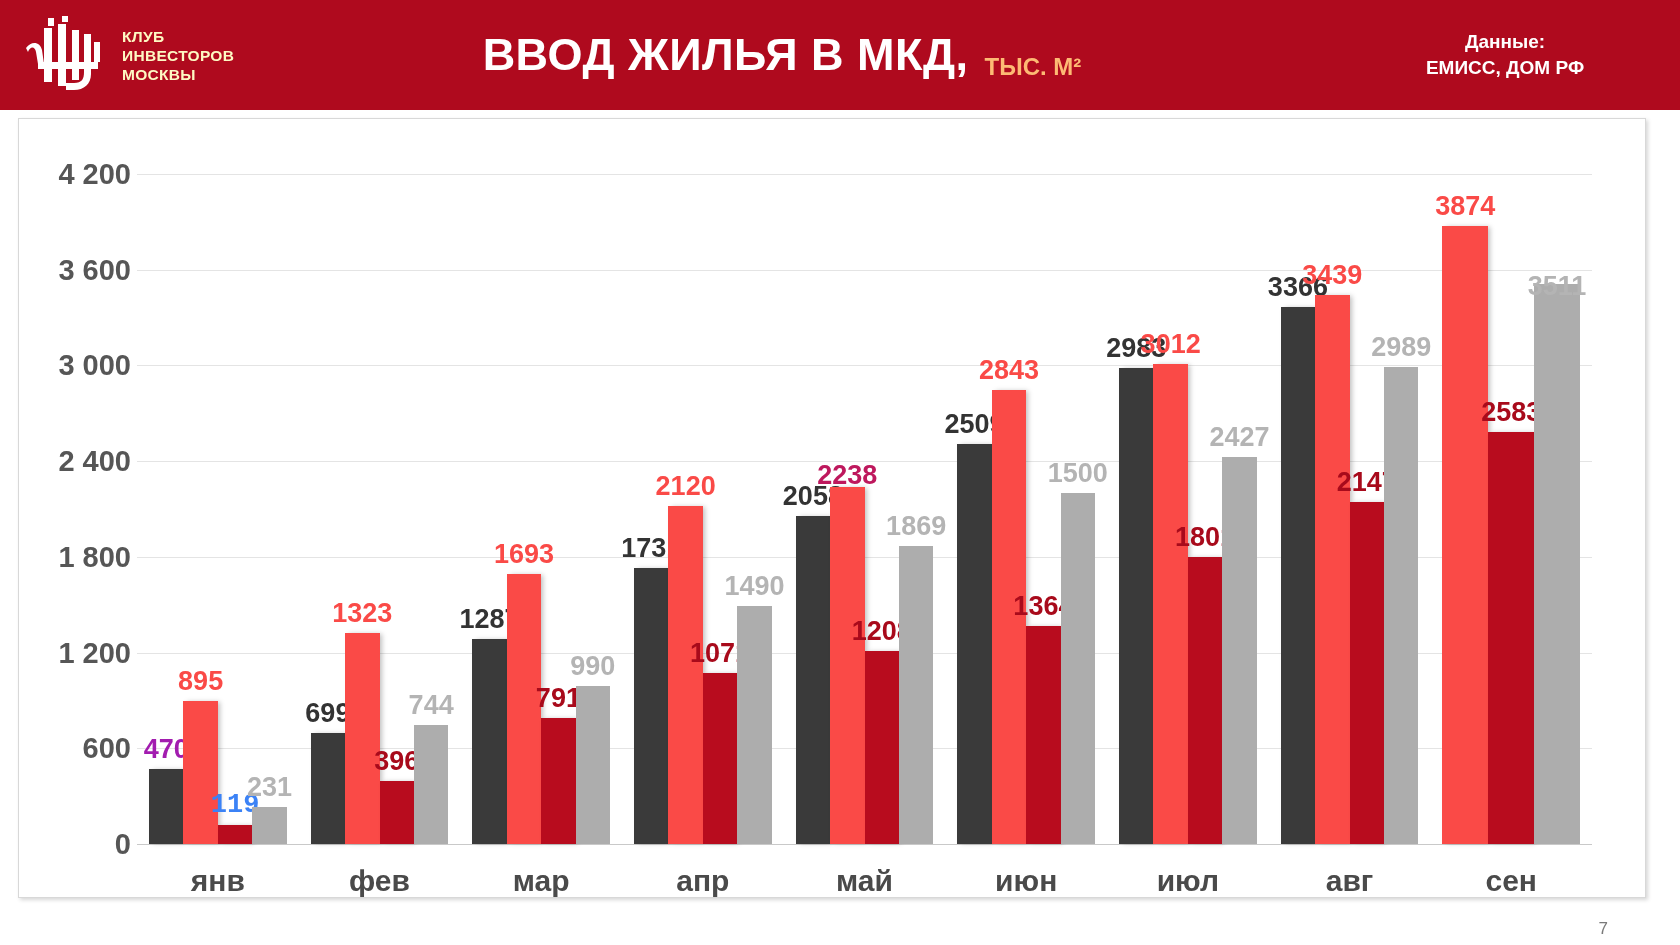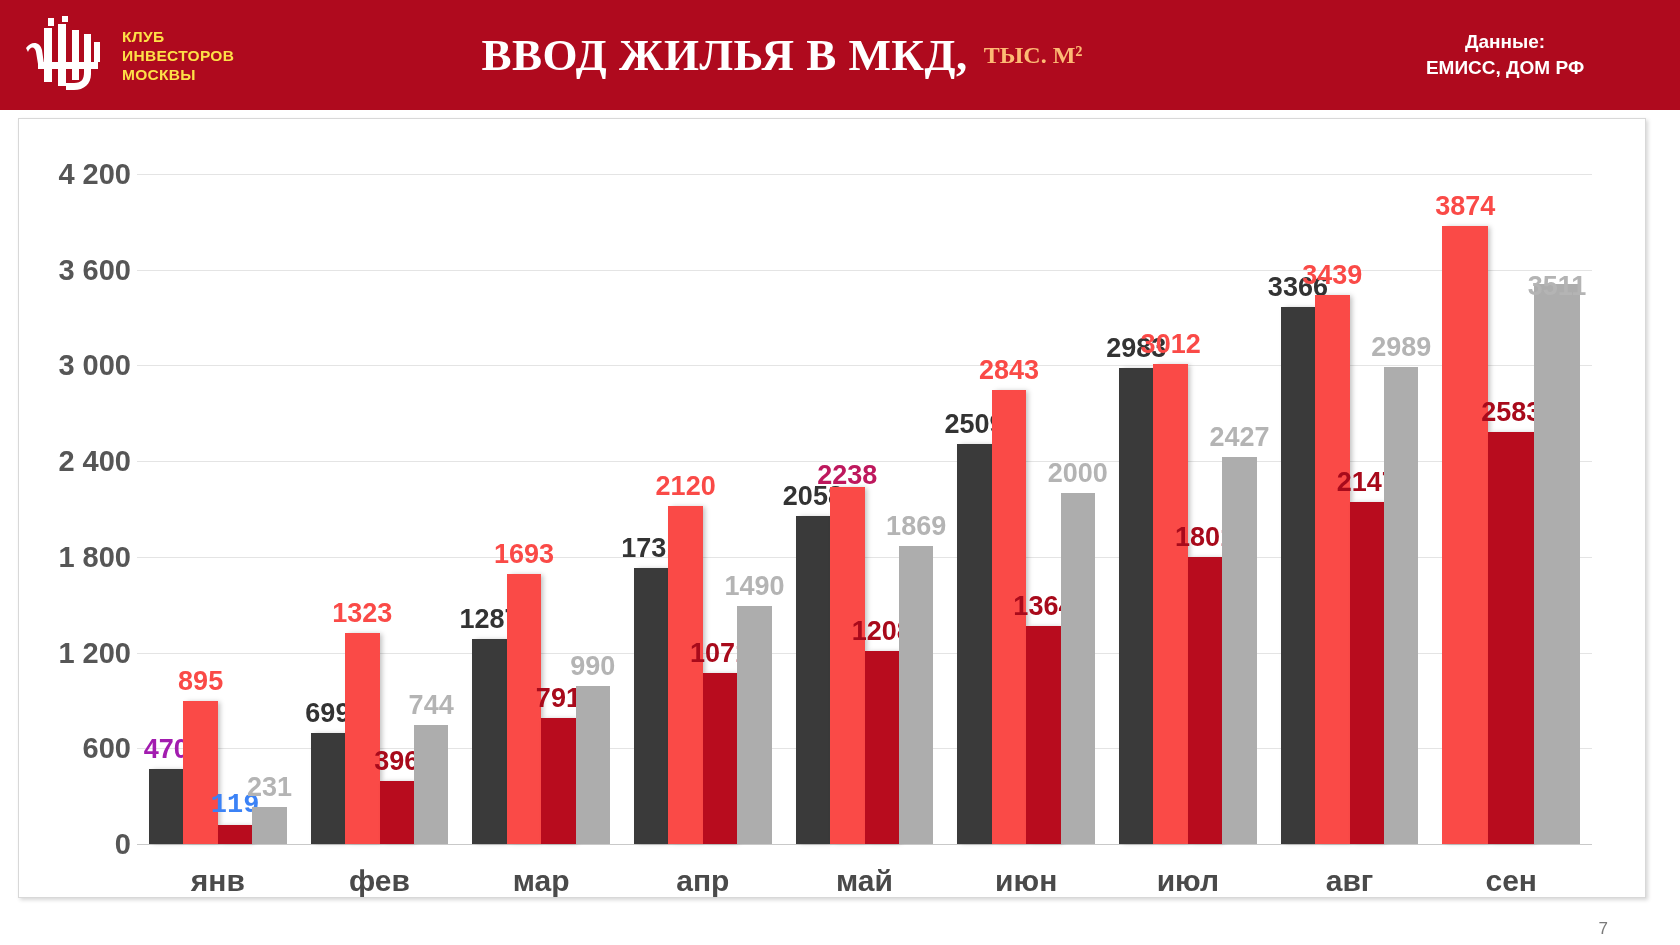--- a/index.html
+++ b/index.html
@@ -41,34 +41,33 @@
   #logo-mark {
     width: 98px;
     height: 86px;
     flex: none;
     position: relative;
   }
   #logo-mark svg { display: block; }
 
   #logo-text {
     margin-left: 10px;
-    color: #fde047;
+    color: #fef9c3;
     font-weight: bold;
     font-size: 15.5px;
     line-height: 19px;
     letter-spacing: .3px;
   }
 
   #title-wrap {
     flex: 1;
     display: flex;
-    align-items: center;
+    align-items: flex-end;
     justify-content: center;
     margin-left: -60px;
-    font-family: Liberation Serif, serif;
   }
   #chart-title {
     color: #ffffff;
     font-size: 45px;
     font-weight: bold;
     letter-spacing: .5px;
     white-space: nowrap;
   }
   #chart-units {
     color: #fdba74;
@@ -413,21 +412,21 @@
               <div class="bar-slot">
                 <div class="bar s2023" style="height: 453.526px; background: rgb(250, 74, 71);"></div>
                 <div class="bar-label s2023" style="color: rgb(250, 74, 71); bottom: 459.526px;">2843</div>
               </div>
               <div class="bar-slot">
                 <div class="bar s2024" style="height: 217.59px; background: rgb(184, 12, 30);"></div>
                 <div class="bar-label s2024" style="color: rgb(168, 10, 27); bottom: 223.59px;">1364</div>
               </div>
               <div class="bar-slot">
                 <div class="bar s2025" style="height: 350.952px; background: rgb(173, 173, 173);"></div>
-                <div class="bar-label s2025" style="color: rgb(180, 180, 180); bottom: 356.952px;">2000</div>
+                <div class="bar-label s2025" style="color: rgb(180, 180, 180); bottom: 356.952px;">1500</div>
               </div>
             </div>
             <div class="xlabel">июн</div>
           </div>
           <div class="group">
             <div class="bars">
               <div class="bar-slot">
                 <div class="bar s2022" style="height: 475.86px; background: rgb(58, 58, 58);"></div>
                 <div class="bar-label s2022" style="color: rgb(51, 51, 51); bottom: 481.86px;">2983</div>
               </div>

